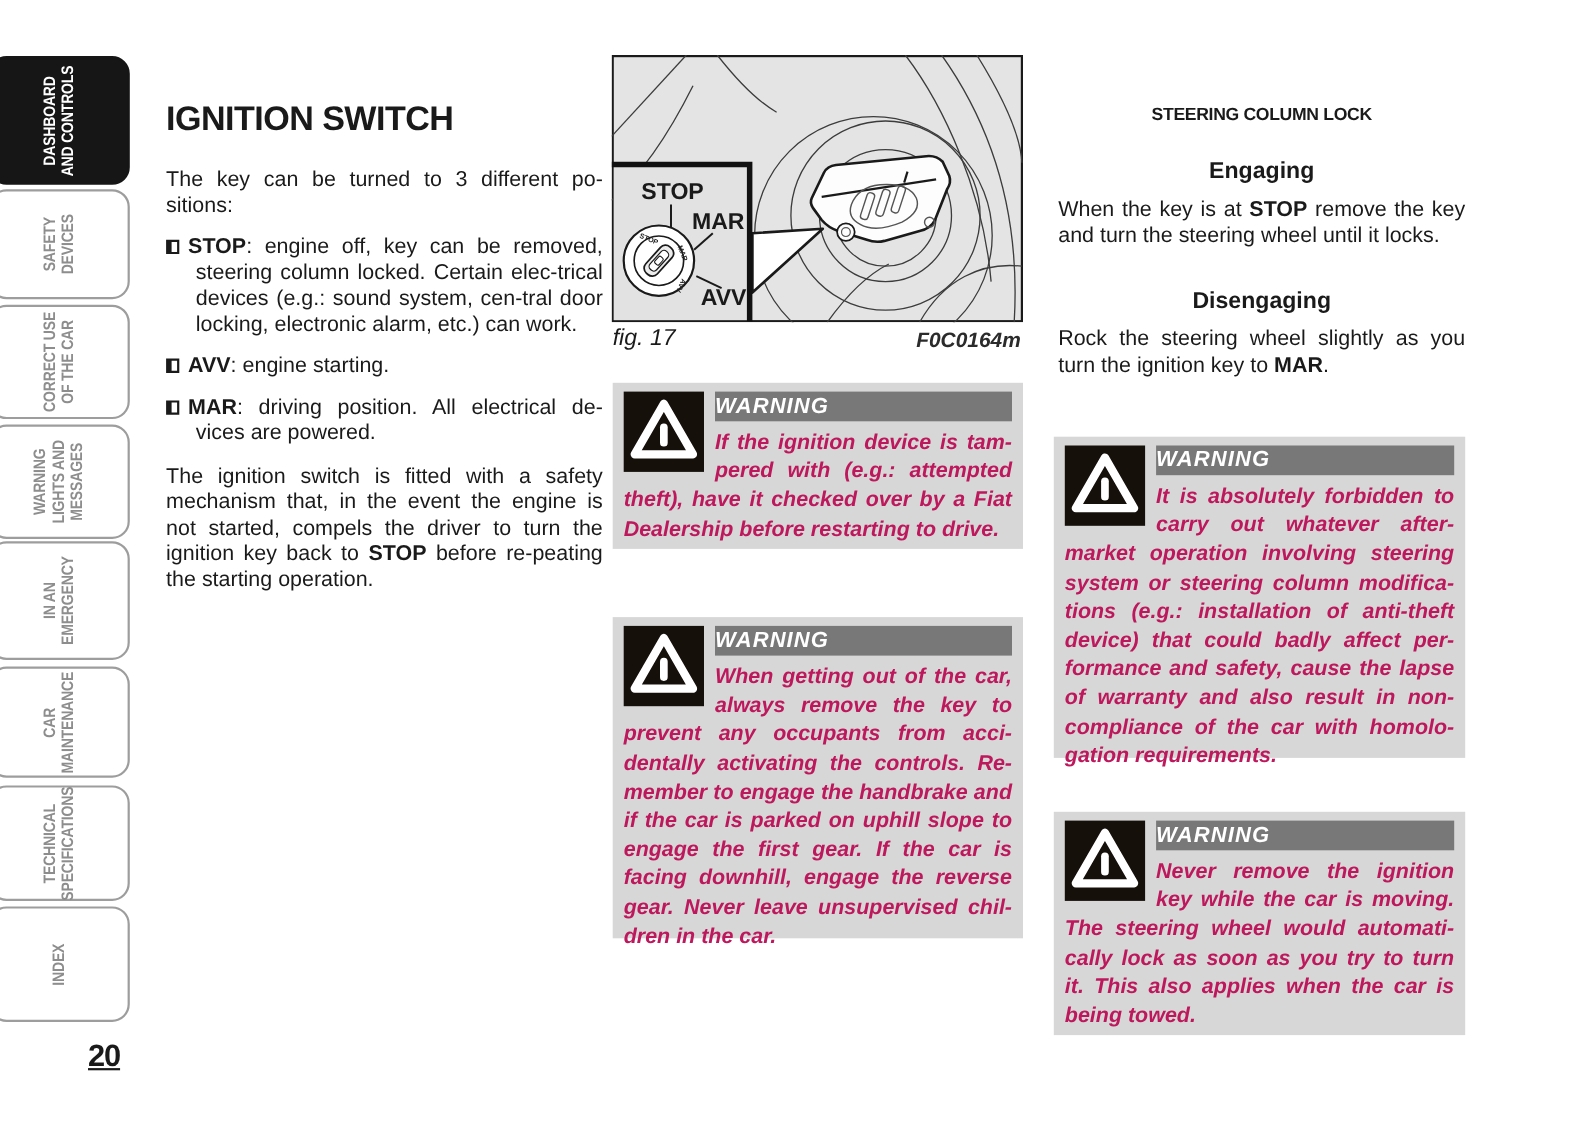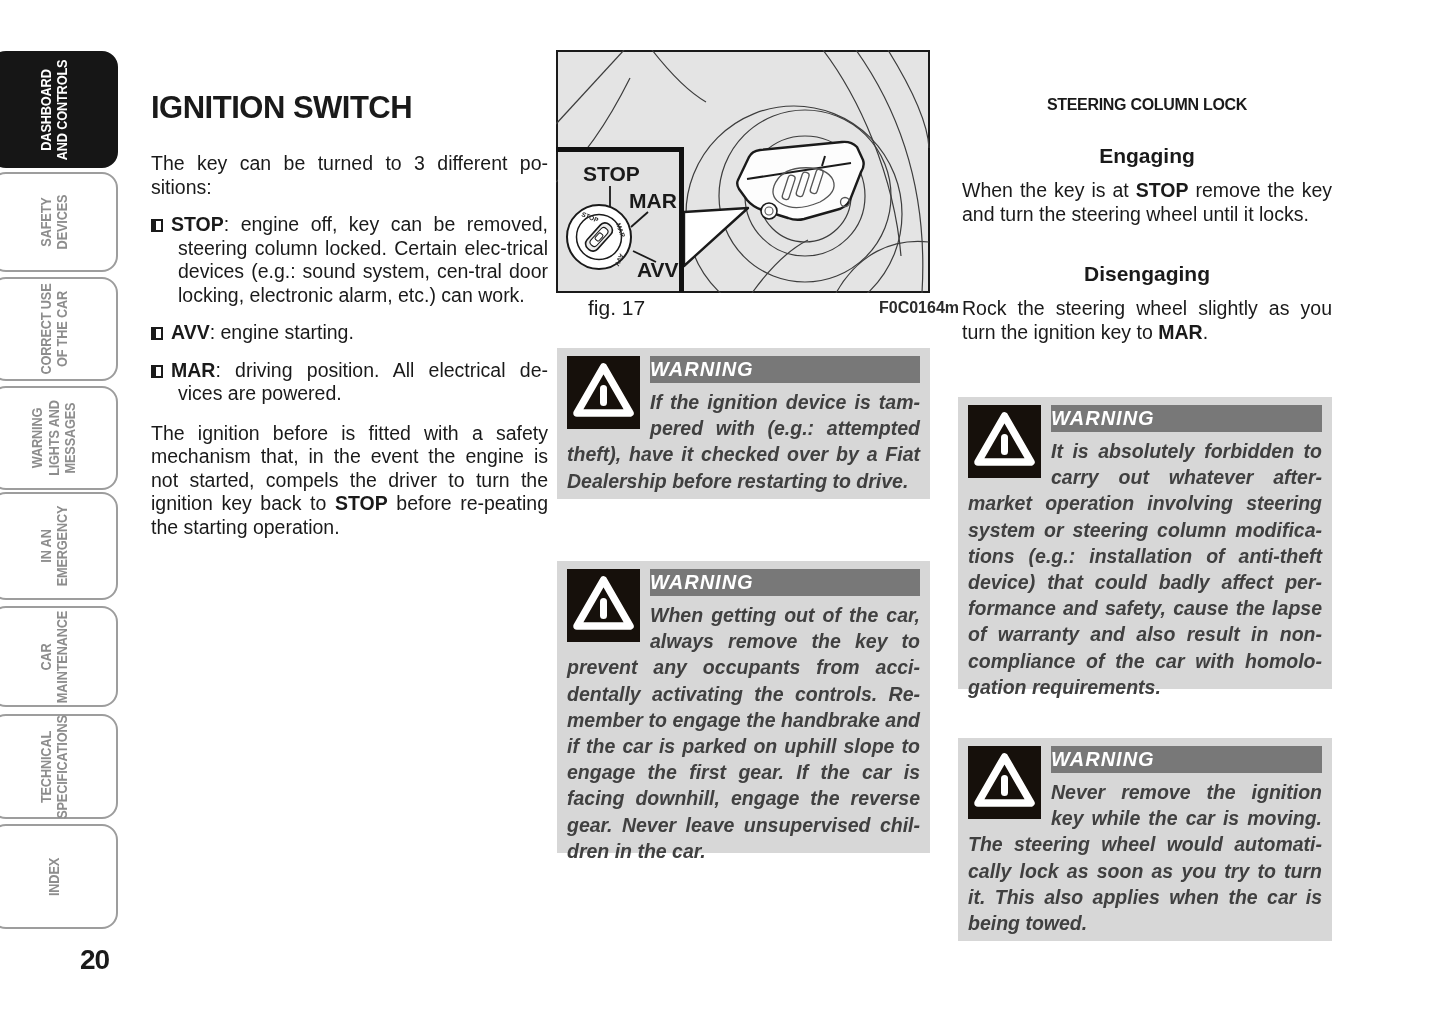--- a/index.html
+++ b/index.html
@@ -6,55 +6,55 @@
   html,body { width:1445px; height:1026px; background:#fff; font-family:"Liberation Sans", sans-serif; color:#1a1a1a; }
   .page { position:relative; width:1445px; height:1026px; background:#fff; overflow:hidden; }
 
   
   .tab { position:absolute; left:-10px; width:128px; background:#fff; border:2.5px solid #9d9d9d; border-radius:16px; }
   .tab.active { background:#161616; border-color:#161616; }
   .tab-label { position:absolute; left:50%; top:50%; transform:translate(-50%,-50%) rotate(-90deg) scale(0.88,1.04);
     font-weight:bold; font-size:14.5px; line-height:1.12; letter-spacing:-0.2px; color:#8d8d8d;
     white-space:pre; text-align:center; }
   .tab.active .tab-label { color:#fff; }
-  .pagenum { position:absolute; left:80px; top:944px; font-size:28px; font-weight:800; letter-spacing:-1px; }
+  .pagenum { position:absolute; left:80px; top:944px; font-size:28px; font-weight:800; letter-spacing:-1px;text-decoration:underline; }
 
   
   .col { position:absolute; text-align:justify;margin-top:40px; }
   .col1 { left:151px; top:50px; width:397px; }
   .col3 { left:962px; top:56px; width:370px; }
   h1.big { font-size:31px; font-weight:800; letter-spacing:-0.5px; text-align:left; margin-bottom:26px; }
   h1.med { font-size:16px; font-weight:800; letter-spacing:-0.3px; text-align:center; margin-bottom:30px; }
   h2.sub { font-size:21px; font-weight:800; text-align:center; margin-bottom:11px; }
   .body-text { font-size:19.5px; line-height:23.5px; }
   .col1 .intro { margin-bottom:12px; }
   .bullet { padding-left:27px; text-indent:-27px; margin-top:14px; }
   .sq { display:inline-block; width:12px; height:13px; border:2px solid #1a1a1a; border-left-width:5px; margin-right:8px; position:relative; top:1px; }
   .bterm { font-weight:800; }
   .closing { margin-top:16px; }
   .b { font-weight:800; }
   .col3 .para { margin-bottom:36px; }
 
   
   .figure { position:absolute; left:556px; top:50px; width:374px; height:243px; }
-  .figcap-row { position:absolute; left:587px; top:296px; width:374px; height:24px; }
+  .figcap-row { position:absolute; left:556px; top:296px; width:374px; height:24px;font-style:italic; }
   .figcap { position:absolute; left:1px; top:0; font-size:21px; }
-  .figcode { position:absolute; right:2px; top:3px; font-size:16px; font-weight:bold; color:#2b2b2b; }
+  .figcode { position:absolute; right:2px; top:3px; font-size:19px; font-weight:bold; color:#2b2b2b; }
 
   
   .warn { position:absolute; background:#d7d7d7; padding:8px 10px; }
   .w1 { left:557px; top:348px; width:373px; height:151px; }
   .w2 { left:557px; top:561px; width:373px; height:292px; }
   .w3 { left:958px; top:397px; width:374px; height:292px; }
   .w4 { left:958px; top:738px; width:374px; height:203px; }
   .warn-icon { float:left; width:73px; height:73px; margin:0 10px 12px 0; background:#16100b; }
   .warn-icon svg { display:block; width:73px; height:73px; }
   .warn-head { overflow:hidden; height:27px; line-height:27px; background:#787878; color:#fff;
     font-style:italic; font-weight:800; font-size:20px; letter-spacing:1px; text-align:left; margin-bottom:6px; }
-  .warn-text { font-style:italic; font-weight:800; font-size:19.5px; line-height:26.2px; text-align:justify; color:#404040; }
+  .warn-text { font-style:italic; font-weight:800; font-size:19.5px; line-height:26.2px; text-align:justify; color:#be185d; }
 </style>
 </head>
 <body>
 
 <div class="page">
 
   <nav>
     <div class="tab active" style="top:51px;height:117px;">
       <span class="tab-label">DASHBOARD
 AND CONTROLS</span>
@@ -89,21 +89,21 @@
     </div>
   </nav>
   <div class="pagenum">20</div>
 
   <section class="col col1">
     <h1 class="big">IGNITION SWITCH</h1>
     <p class="body-text intro">The key can be turned to 3 different po-sitions:</p>
     <p class="body-text bullet"><span class="sq"></span><span class="bterm">STOP</span><span>: engine off, key can be removed, steering column locked. Certain elec-trical devices (e.g.: sound system, cen-tral door locking, electronic alarm, etc.) can work.</span></p>
     <p class="body-text bullet"><span class="sq"></span><span class="bterm">AVV</span><span>: engine starting.</span></p>
     <p class="body-text bullet"><span class="sq"></span><span class="bterm">MAR</span><span>: driving position. All electrical de-vices are powered.</span></p>
-    <p class="body-text closing"><span>The ignition before is fitted with a safety mechanism that, in the event the engine is not started, compels the driver to turn the ignition key back to </span><span class="b">STOP</span><span> before re-peating the starting operation.</span></p>
+    <p class="body-text closing"><span>The ignition switch is fitted with a safety mechanism that, in the event the engine is not started, compels the driver to turn the ignition key back to </span><span class="b">STOP</span><span> before re-peating the starting operation.</span></p>
   </section>
 
   <div class="figure">
     <svg viewBox="0 0 374 243" width="374" height="243">
       <rect x="1" y="1" width="372" height="241" fill="#e4e4e4" stroke="#1a1a1a" stroke-width="2"></rect>
 
       <g fill="none" stroke="#3c3c3c" stroke-width="1.2">
         <path d="M0,74 L68,0"></path>
         <path d="M0,132 C28,108 52,72 74,28"></path>
         <path d="M96,0 C118,28 136,44 150,52"></path>

